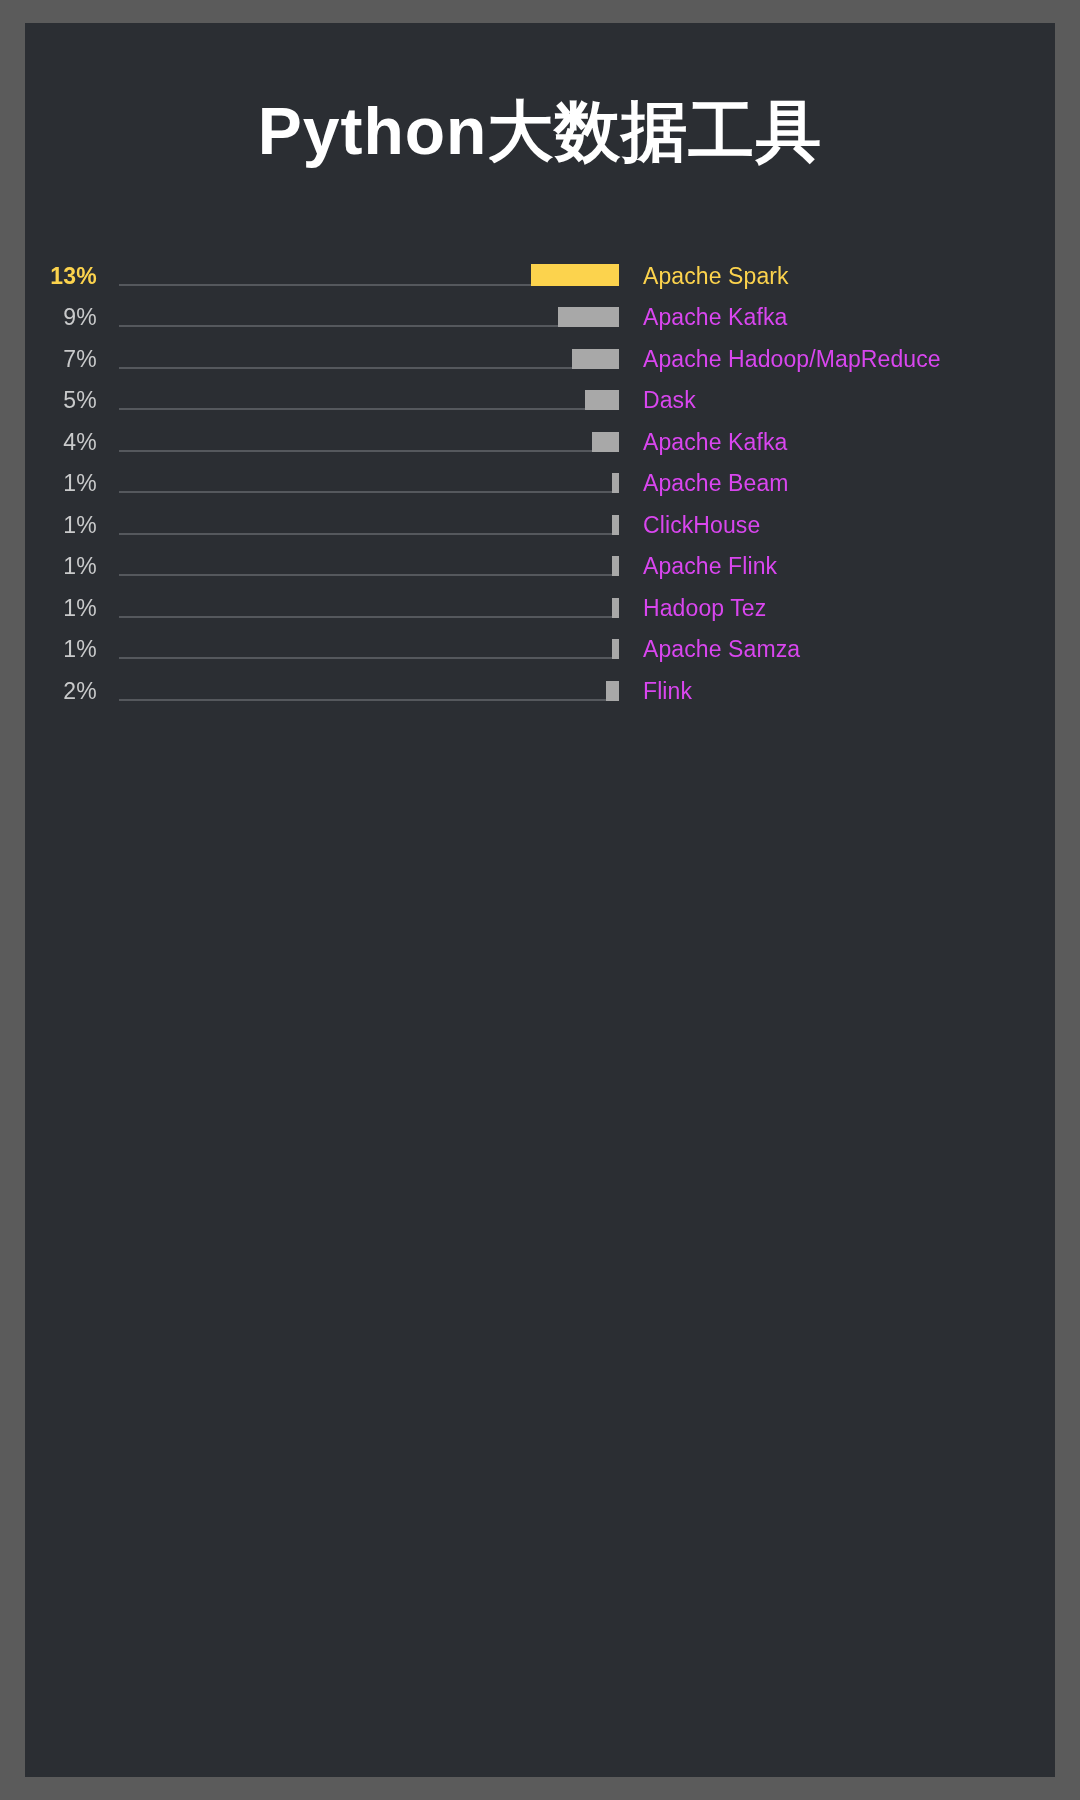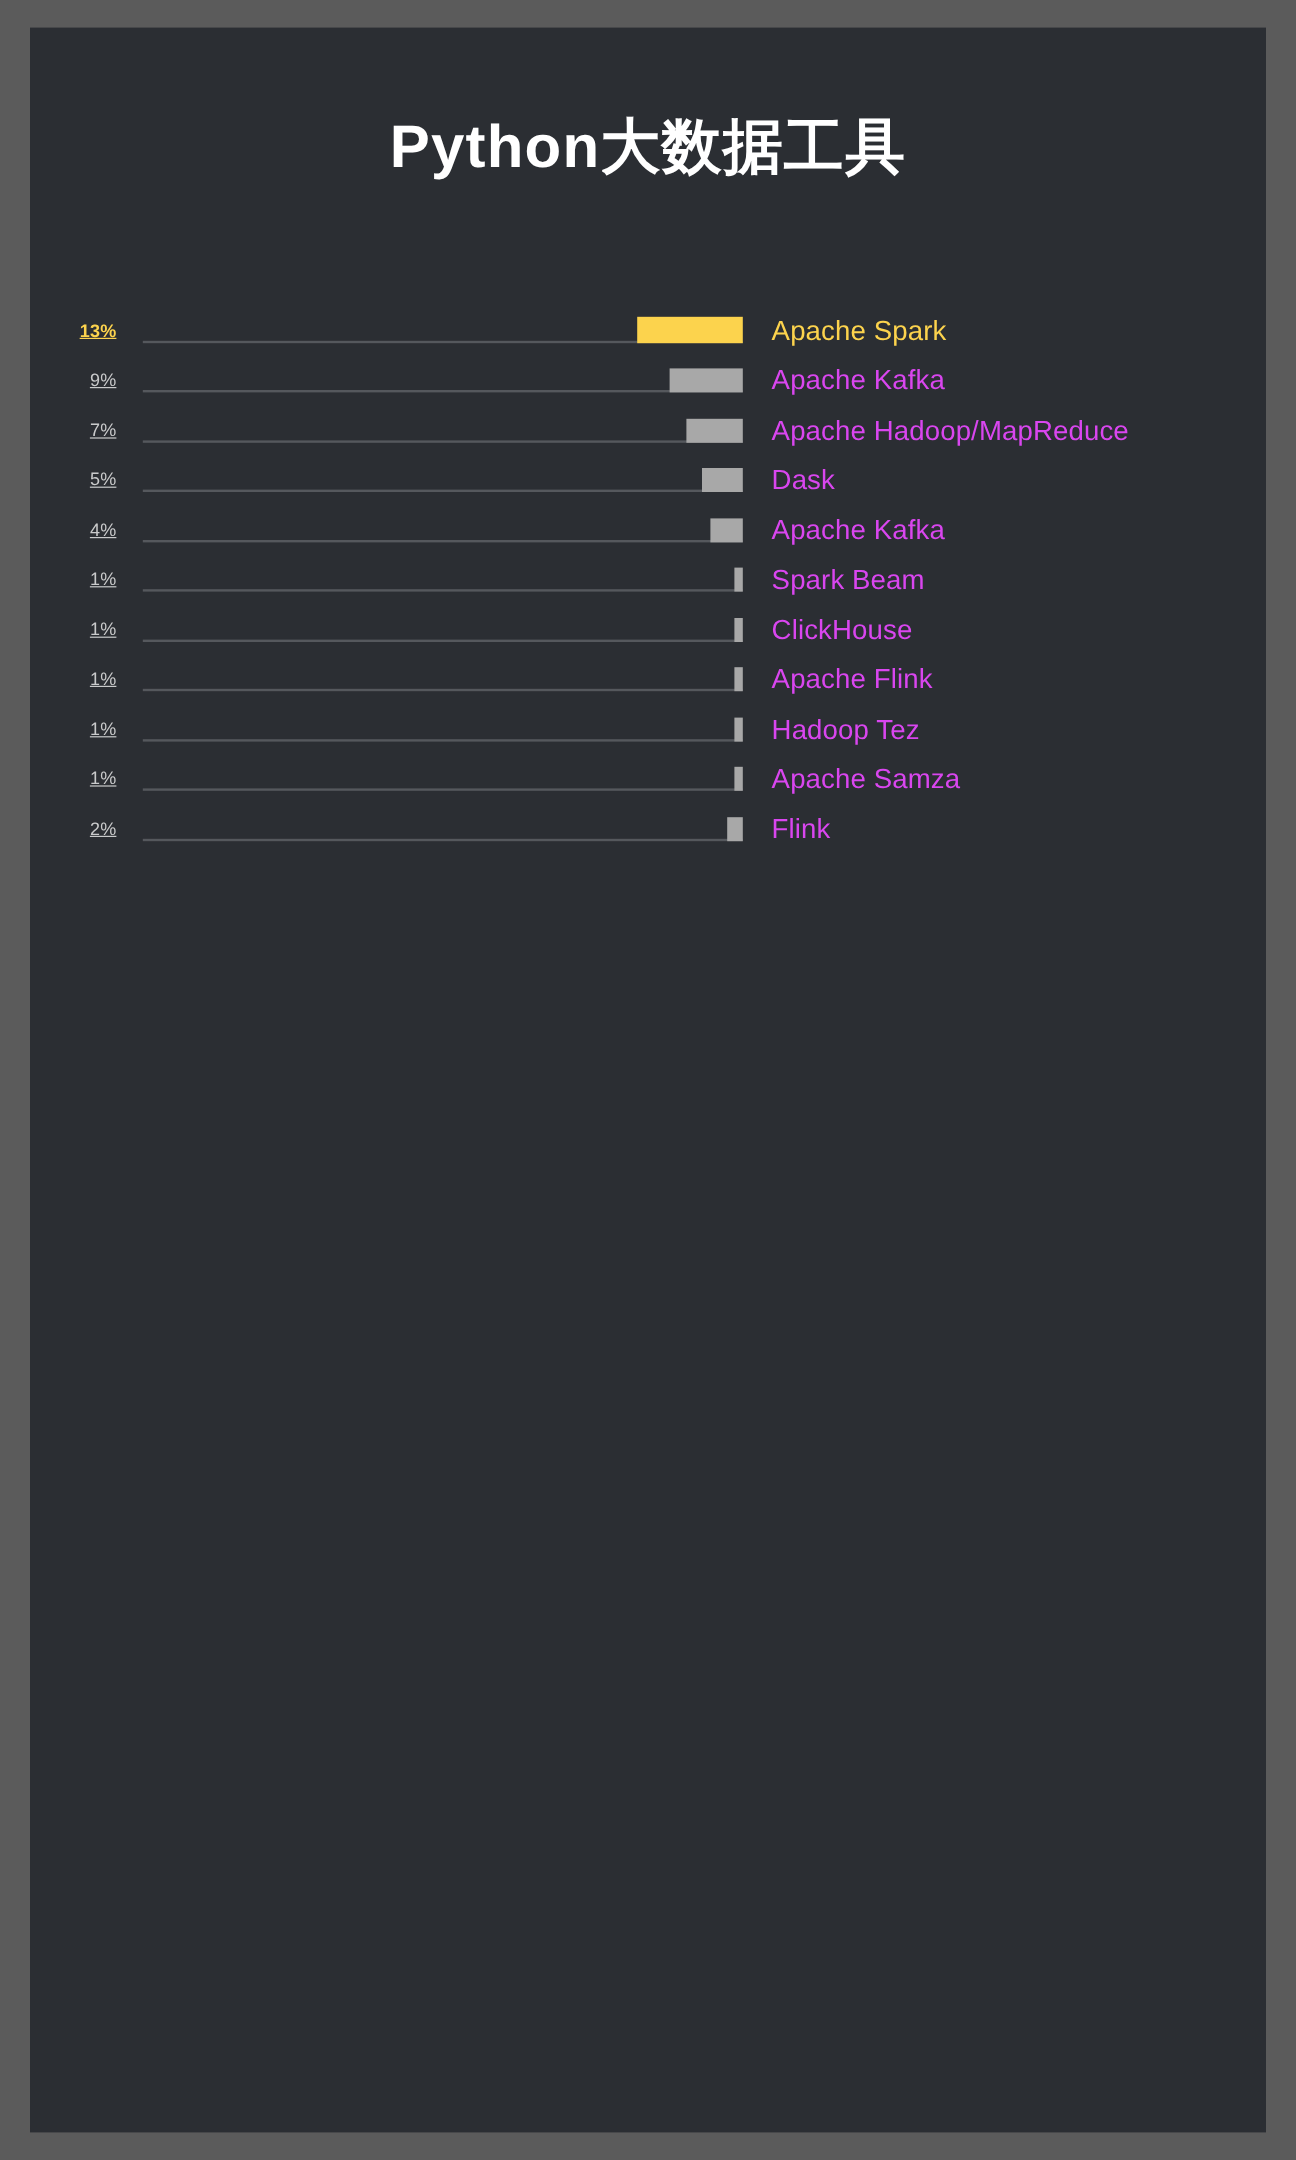--- a/index.html
+++ b/index.html
@@ -27,21 +27,21 @@
     background: #2b2e33;
     box-sizing: border-box;
   }
   .chart-title {
     position: absolute;
     left: 0;
     top: 72px;
     width: 1030px;
     text-align: center;
     color: #ffffff;
-    font-size: 50px;
+    font-size: 66px;
     font-weight: bold;
     letter-spacing: 1px;
     line-height: 1.1;
     white-space: nowrap;
   }
   .rows {
     position: absolute;
     left: 0;
     top: 232px;
     width: 1030px;
@@ -51,24 +51,23 @@
     height: 41.5px;
     width: 1030px;
   }
   .pct {
     position: absolute;
     left: 0;
     top: 50%;
     transform: translateY(-50%);
     width: 72px;
     text-align: right;
-    font-size: 15px;
+    font-size: 23px;
     color: #c9cacb;
     letter-spacing: 0.2px;
-    text-decoration: underline;
   }
   .row.highlight .pct {
     color: #fcd34d;
     font-weight: bold;
   }
   .track-wrap {
     position: absolute;
     left: 94px;
     top: 50%;
     transform: translateY(-50%);
@@ -155,21 +154,21 @@
             <div class="bar" style="width: 27px;"></div>
           </div>
           <div class="label">Apache Kafka</div>
         </div>
         <div class="row">
           <div class="pct">1%</div>
           <div class="track-wrap">
             <div class="track"></div>
             <div class="bar" style="width: 6.8px;"></div>
           </div>
-          <div class="label">Spark Beam</div>
+          <div class="label">Apache Beam</div>
         </div>
         <div class="row">
           <div class="pct">1%</div>
           <div class="track-wrap">
             <div class="track"></div>
             <div class="bar" style="width: 6.8px;"></div>
           </div>
           <div class="label">ClickHouse</div>
         </div>
         <div class="row">

